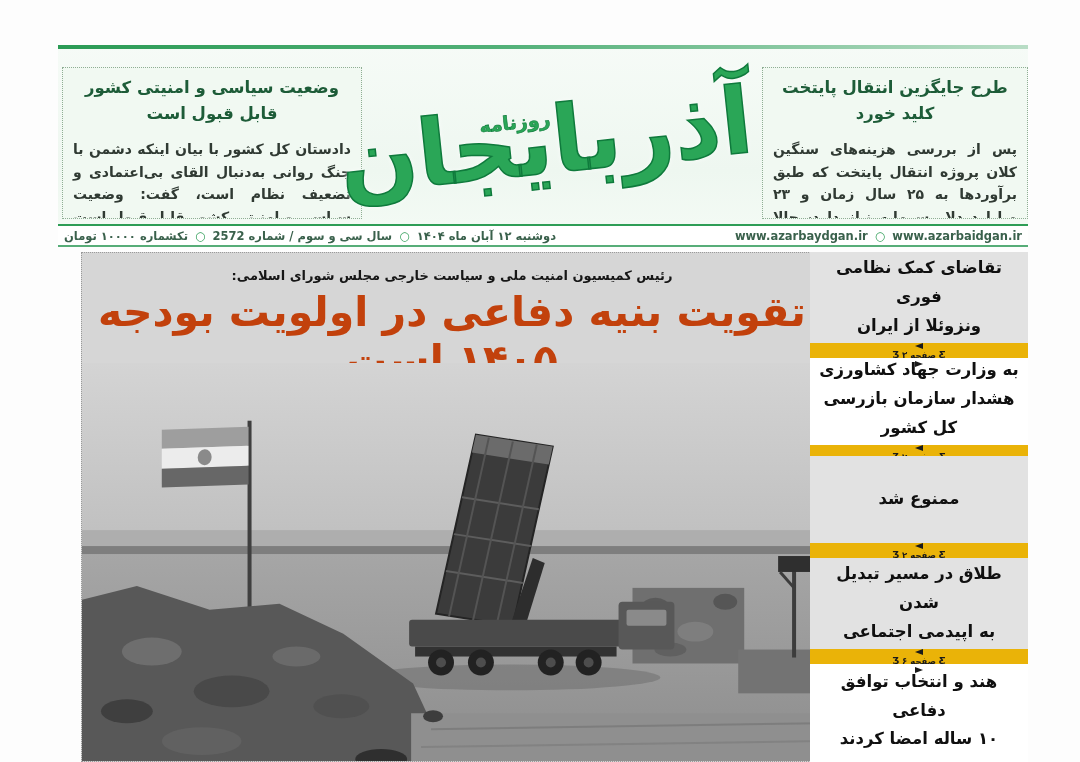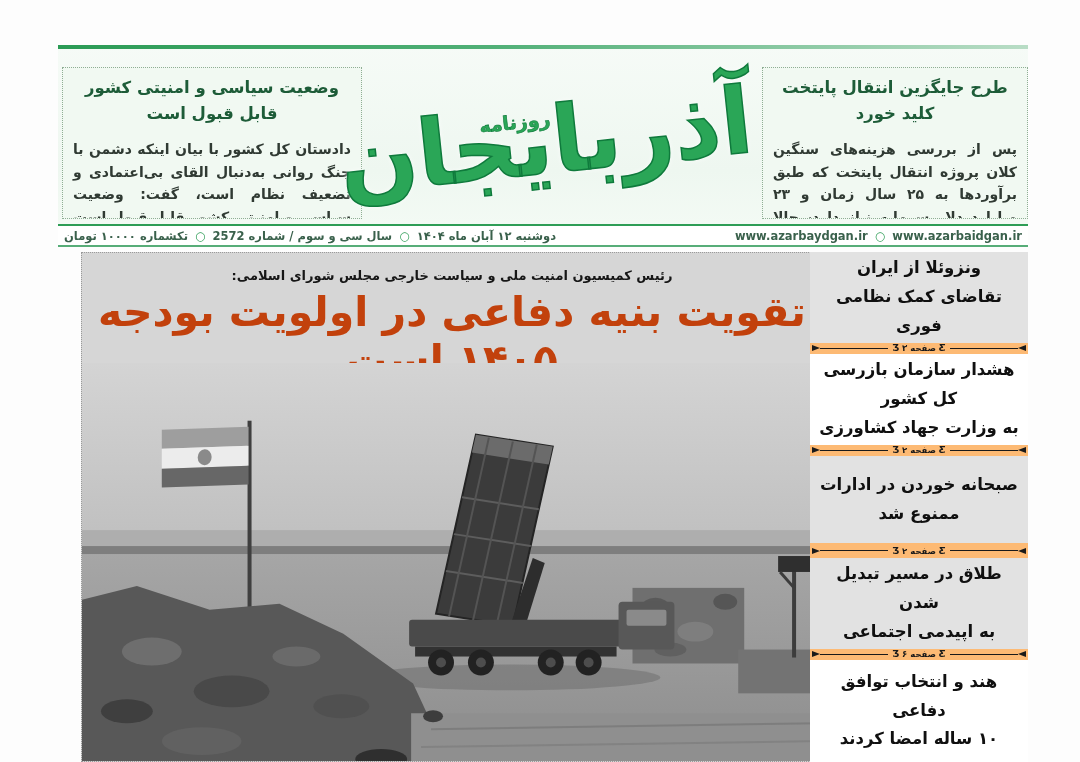--- a/index.html
+++ b/index.html
@@ -88,21 +88,21 @@
     display:flex; flex-direction:column; background:#ffffff;
   }
   .sb-item { flex:1; display:flex; flex-direction:column; min-height:0; }
   .sb-head {
     flex:1; display:flex; flex-direction:column; justify-content:center;
     text-align:center; padding:2px 4px;
   }
   .sb-item.gray .sb-head { background:#e2e2e2; }
   .sb-line { font-size:16.5px; font-weight:bold; color:#101010; line-height:1.75; }
   .sb-divider {
-    height:15px; display:flex; align-items:center; padding:0 2px; background:#fdba74;
+    height:15px; display:flex; align-items:center; padding:0 2px; background:#eab308;flex-direction:column;
   }
   .sb-divider .line { flex:1; border-top:1.3px solid #1a1a1a; }
   .sb-divider .pref {
     font-size:8.5px; font-weight:bold; color:#1a1a1a; padding:0 4px; white-space:nowrap;
   }
   .orn { font-size:9px; color:#1a1a1a; }
   .arr-l { width:0; height:0; border-top:3.5px solid transparent; border-bottom:3.5px solid transparent; border-right:8px solid #1a1a1a; }
   .arr-r { width:0; height:0; border-top:3.5px solid transparent; border-bottom:3.5px solid transparent; border-left:8px solid #1a1a1a; }
 </style>
 </head>
@@ -228,49 +228,48 @@
         <ellipse cx="352" cy="355" rx="10" ry="6" fill="#3d3d3d"></ellipse>
         <ellipse cx="300" cy="398" rx="26" ry="10" fill="#2f2f2f"></ellipse>
       </svg>
     </div>
   </div>
 
   <div id="sidebar">
 
     <div class="sb-item gray">
       <div class="sb-head">
+        <div class="sb-line">تقاضای کمک نظامی فوری</div>
         <div class="sb-line">ونزوئلا از ایران</div>
-        <div class="sb-line">تقاضای کمک نظامی فوری</div>
       </div>
       <div class="sb-divider">
         <span class="arr-l"></span>
         <span class="line"></span>
         <span class="pref"><span class="orn">Ƹ</span> <span>صفحه ۳</span> <span class="orn">Ʒ</span></span>
         <span class="line"></span>
         <span class="arr-r"></span>
       </div>
     </div>
 
     <div class="sb-item">
       <div class="sb-head">
+        <div class="sb-line">به وزارت جهاد کشاورزی</div>
         <div class="sb-line">هشدار سازمان بازرسی کل کشور</div>
-        <div class="sb-line">به وزارت جهاد کشاورزی</div>
       </div>
       <div class="sb-divider">
         <span class="arr-l"></span>
         <span class="line"></span>
         <span class="pref"><span class="orn">Ƹ</span> <span>صفحه ۲</span> <span class="orn">Ʒ</span></span>
         <span class="line"></span>
         <span class="arr-r"></span>
       </div>
     </div>
 
     <div class="sb-item gray">
       <div class="sb-head">
-        <div class="sb-line">صبحانه خوردن در ادارات</div>
         <div class="sb-line">ممنوع شد</div>
       </div>
       <div class="sb-divider">
         <span class="arr-l"></span>
         <span class="line"></span>
         <span class="pref"><span class="orn">Ƹ</span> <span>صفحه ۲</span> <span class="orn">Ʒ</span></span>
         <span class="line"></span>
         <span class="arr-r"></span>
       </div>
     </div>

